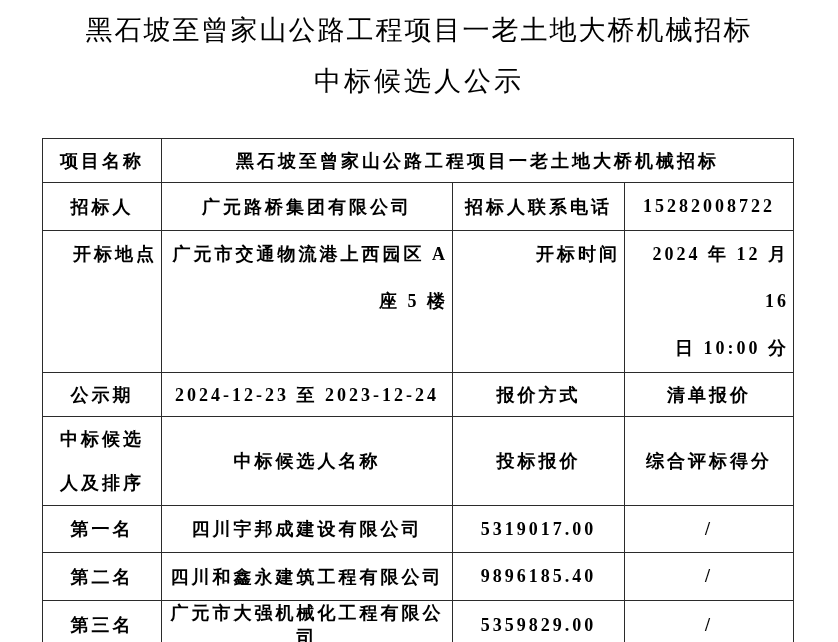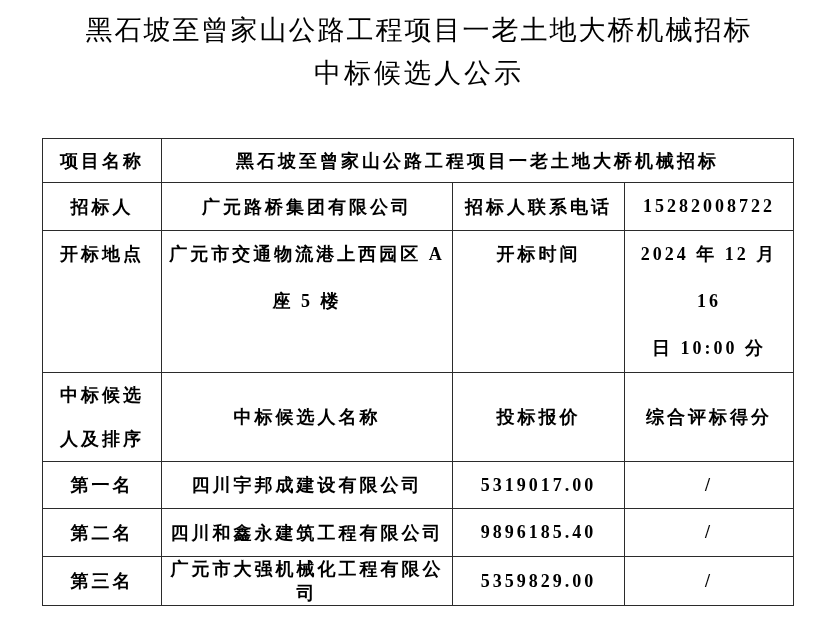--- a/index.html
+++ b/index.html
@@ -15,21 +15,21 @@
   .title-block { padding-top: 8px; text-align: center; }
   .doc-title {
     margin: 0;
     font-size: 27px;
     font-weight: normal;
     line-height: 44px;
     letter-spacing: 2px;
     white-space: nowrap;
   }
   .doc-subtitle {
-    margin: 0;
+    margin: 8px;
     font-size: 27px;
     font-weight: normal;
     line-height: 43px;
     letter-spacing: 3px;
   }
   table.bid-table {
     position: absolute;
     left: 42px;
     top: 138px;
     width: 751px;
@@ -48,21 +48,21 @@
   }
   tr.r1 { height: 44px; }
   tr.r2 { height: 48px; }
   tr.r3 { height: 94px; }
   tr.r4 { height: 44px; }
   tr.r5 { height: 76px; }
   tr.r6 { height: 47px; }
   tr.r7 { height: 48px; }
   tr.r8 { height: 47px; }
   
-  tr.r3 td { vertical-align: top; }
+  tr.r3 td { vertical-align: top; text-align: right; }
   tr.r3 .cell-line { line-height: 47px; }
   
   .hdr-line { line-height: 44px; }
   .num {
     font-family: "Liberation Serif", "DejaVu Serif", serif;
     font-size: 21px;
     letter-spacing: 1px;
   }
   .zh-sm { font-size: 16px; letter-spacing: 2px; }
   .mixed { font-size: 19px; letter-spacing: 1px; }
@@ -109,20 +109,26 @@
       </td>
       <td>
         <div class="cell-line">开标时间</div>
       </td>
       <td class="mixed">
         <div class="cell-line">2024 年 12 月 16</div>
         <div class="cell-line">日 10:00 分</div>
       </td>
     </tr>
 
+    <tr class="r4">
+      <td>公示期</td>
+      <td class="num">2024-12-23 至 2023-12-24</td>
+      <td>报价方式</td>
+      <td>清单报价</td>
+    </tr>
 
     <tr class="r5">
       <td>
         <div class="hdr-line">中标候选</div>
         <div class="hdr-line">人及排序</div>
       </td>
       <td>中标候选人名称</td>
       <td>投标报价</td>
       <td>综合评标得分</td>
     </tr>

